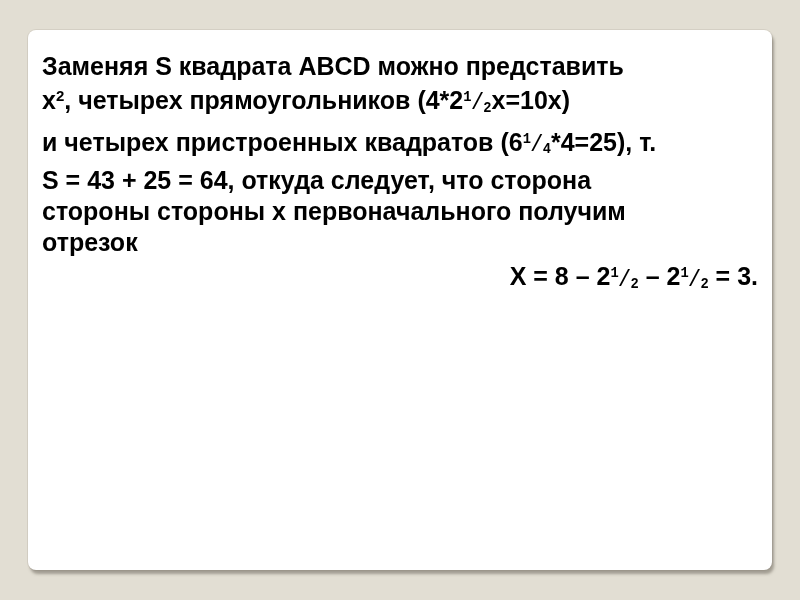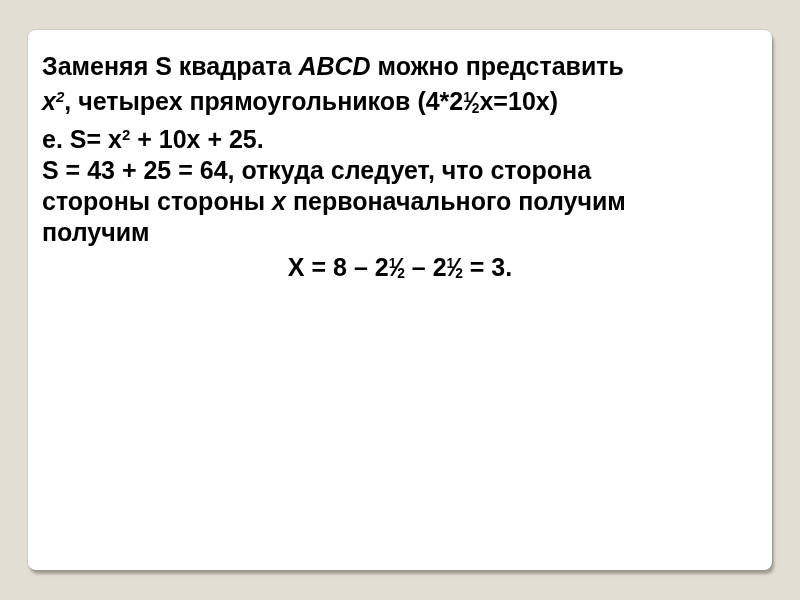--- a/index.html
+++ b/index.html
@@ -32,32 +32,32 @@
     width: 716px;
     color: #000000;
     font-weight: 700;
     font-size: 25px;
     line-height: 31px;
   }
   .line {
     white-space: nowrap;
   }
   .line.center {
-    text-align: center;
+    text-align: right;
   }
   .em {
-    font-style: italic;
   }
   sup {
     font-size: 0.6em;
     line-height: 0;
     vertical-align: 0.55em;
   }
   .frac {
     white-space: nowrap;
+    font-family: Liberation Mono, monospace;
   }
   .frac .num {
     font-size: 0.55em;
     vertical-align: 0.6em;
     margin-right: -0.12em;
   }
   .frac .slash {
     font-size: 1em;
   }
   .frac .den {
@@ -66,19 +66,19 @@
     margin-left: -0.12em;
   }
 </style>
 </head>
 <body>
 
 <div class="card">
   <div class="text-block">
       <div class="line"><span>Заменяя S квадрата </span><span class="em">ABCD</span><span> можно представить</span></div>
       <div class="line"><span class="em">x</span><sup class="em">2</sup><span>, четырех прямоугольников (4*2</span><span class="frac"><span class="num">1</span><span class="slash">⁄</span><span class="den">2</span></span><span>x=10x)</span></div>
-      <div class="line"><span>е. S= x</span><sup>2</sup><span> + 10x + 25.</span></div>
+      <div class="line"><span>и четырех пристроенных квадратов (6</span><span class="frac"><span class="num">1</span><span class="slash">⁄</span><span class="den">4</span></span><span>*4=25), т.</span></div>
       <div class="line"><span>S = 43 + 25 = 64, откуда следует, что сторона</span></div>
       <div class="line"><span>стороны стороны </span><span class="em">x</span><span> первоначального получим</span></div>
-      <div class="line"><span>получим</span></div>
+      <div class="line"><span>отрезок</span></div>
       <div class="line center"><span>X = 8 – 2</span><span class="frac"><span class="num">1</span><span class="slash">⁄</span><span class="den">2</span></span><span> – 2</span><span class="frac"><span class="num">1</span><span class="slash">⁄</span><span class="den">2</span></span><span> = 3.</span></div>
     </div>
 </div>
 
 </body></html>

